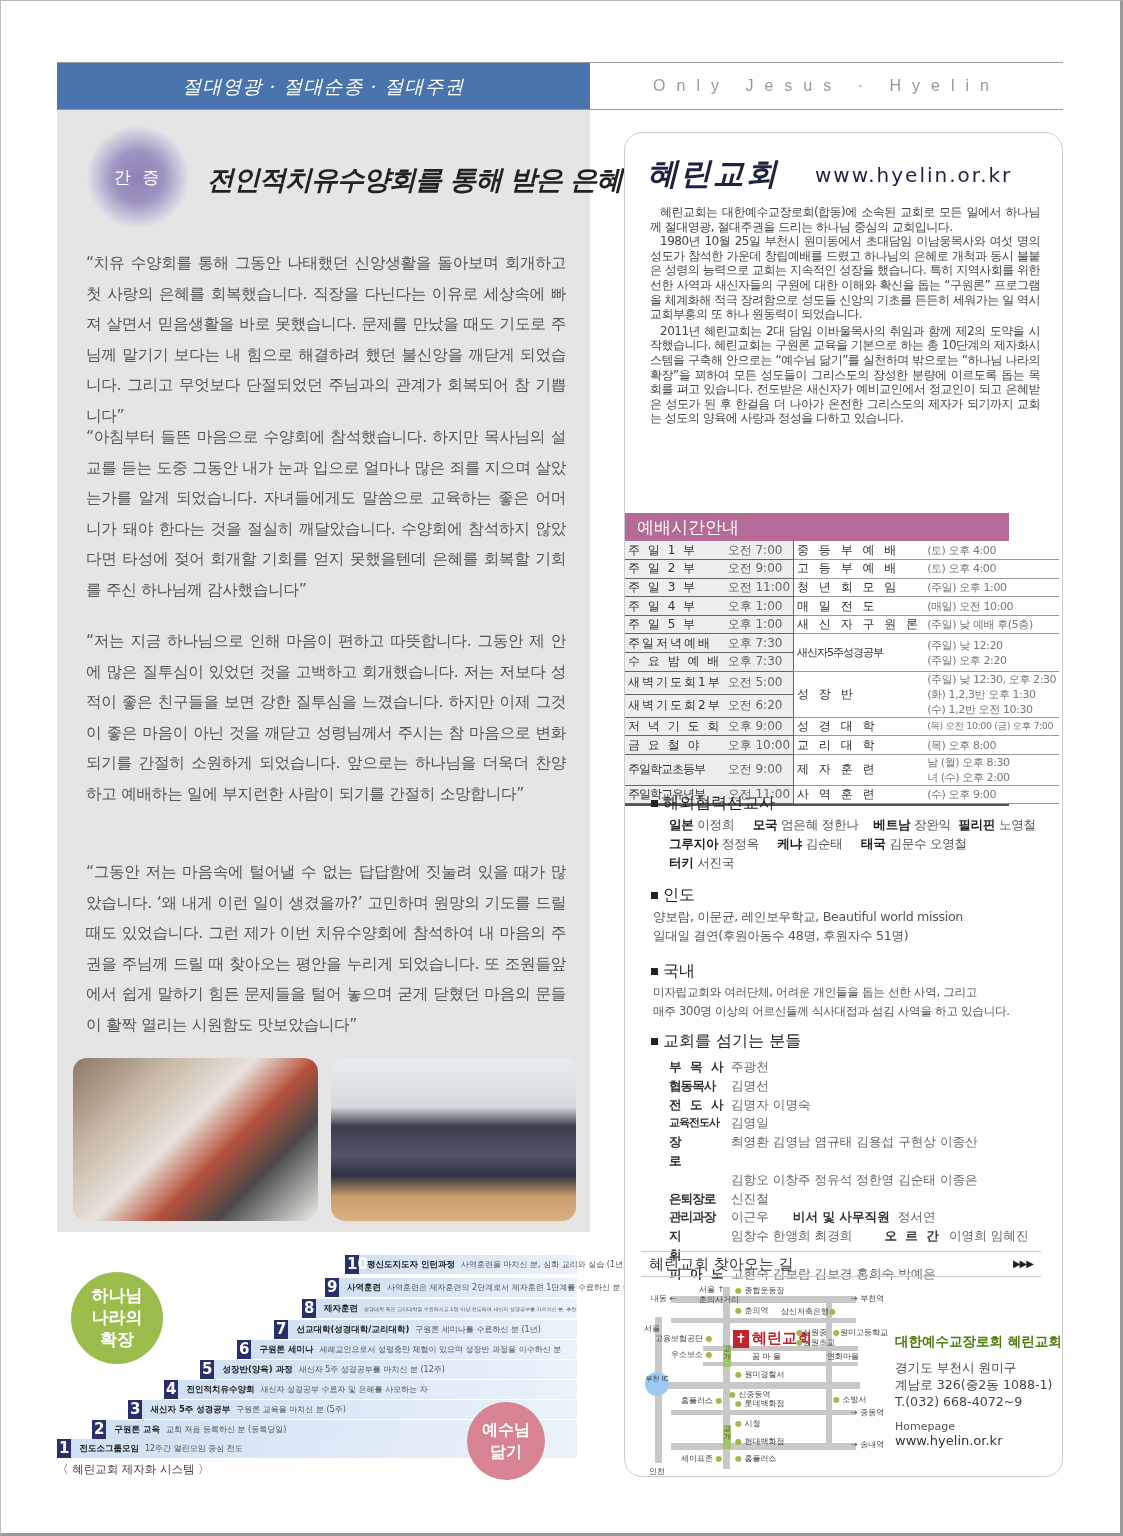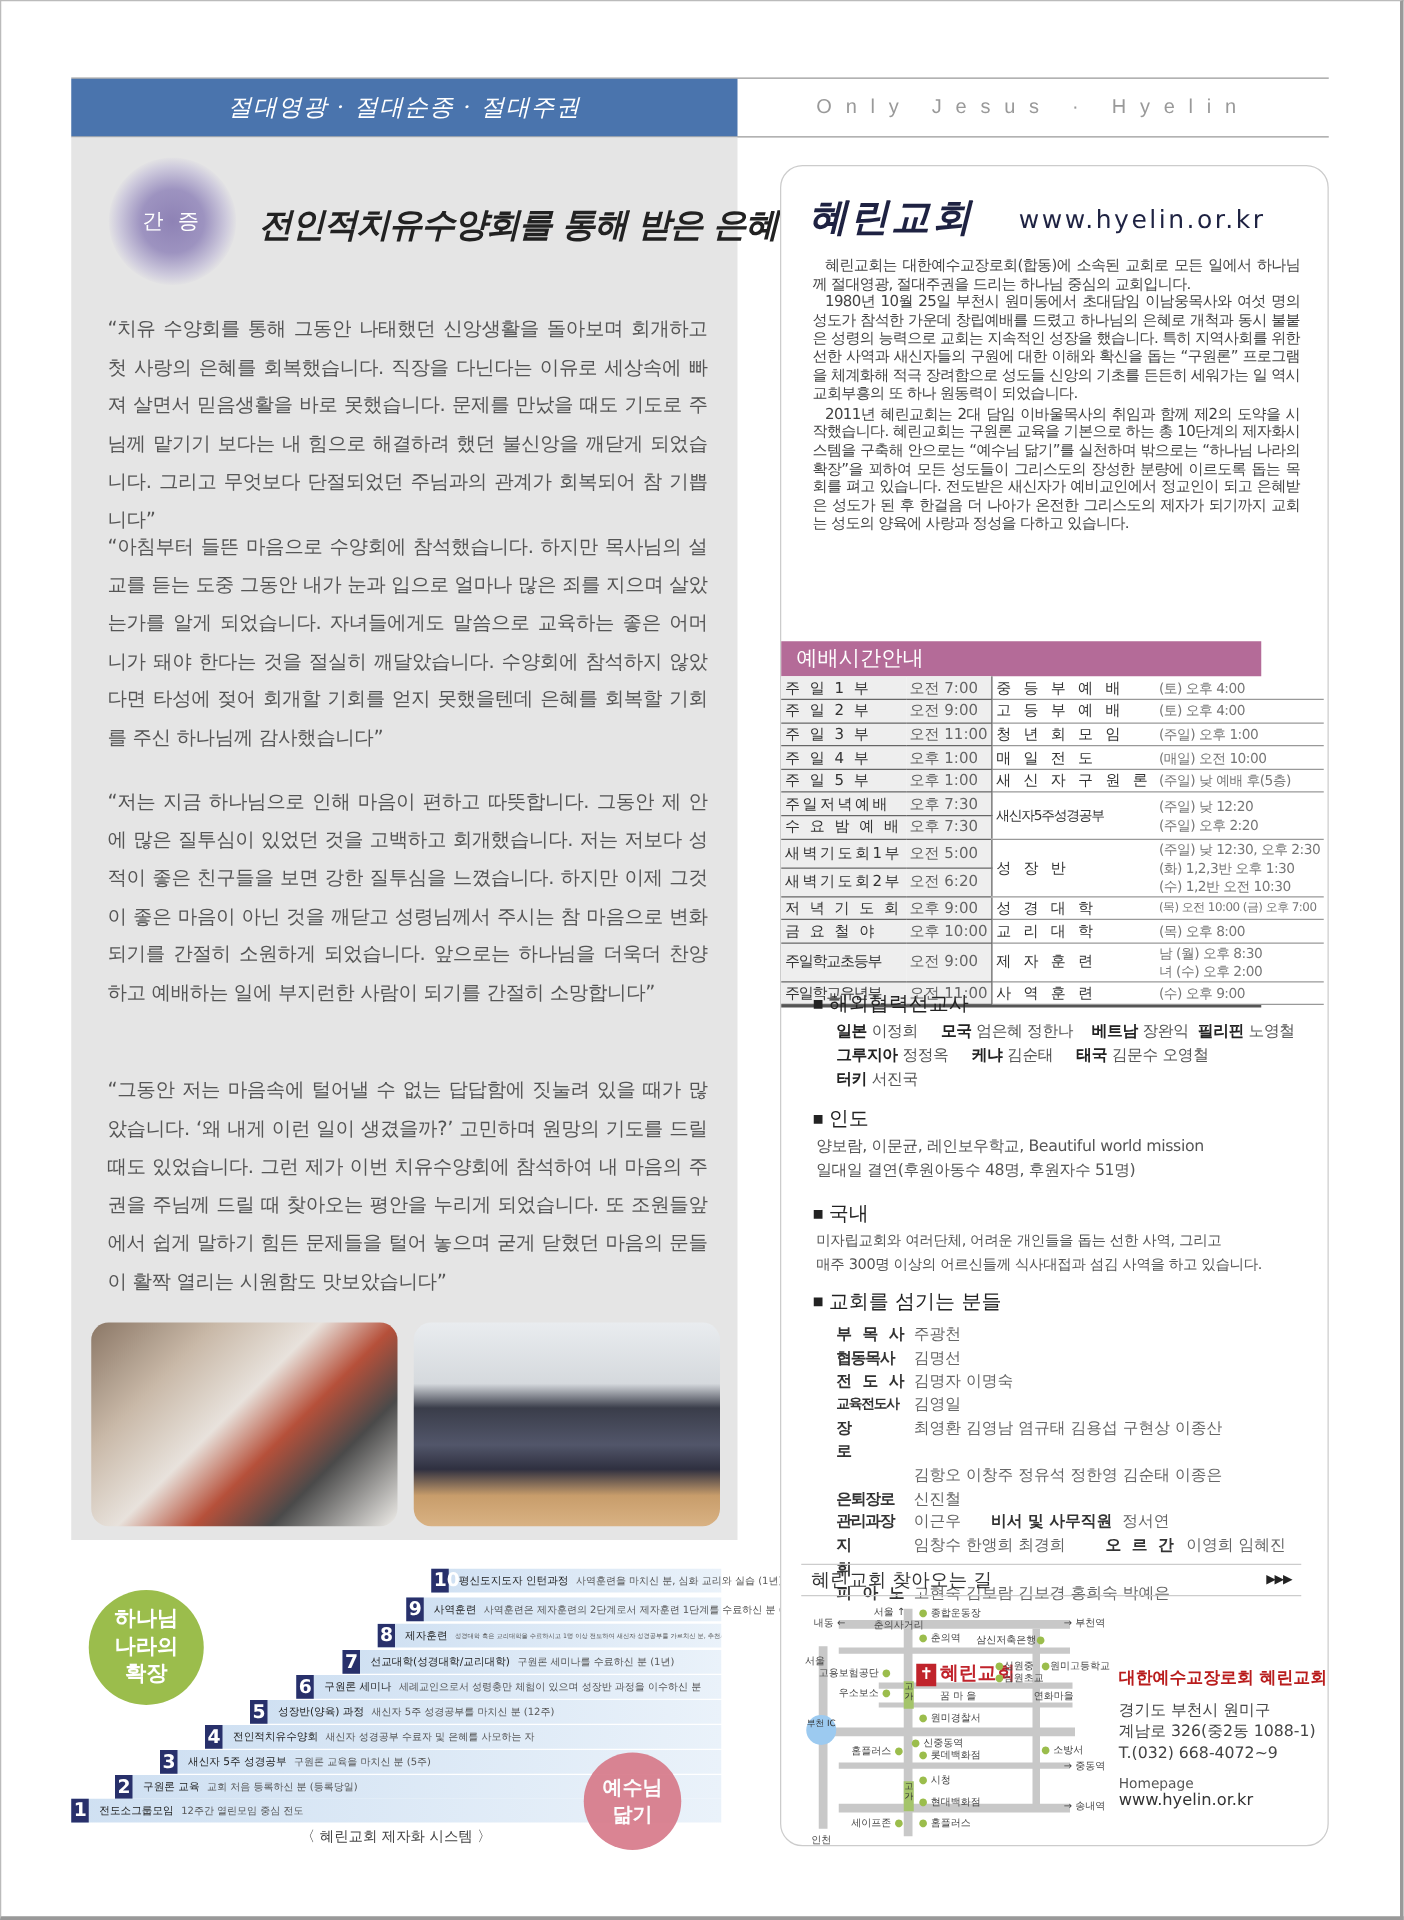--- a/index.html
+++ b/index.html
@@ -15,23 +15,23 @@
 .para{position:absolute;left:29px;width:480px;font-size:15.6px;line-height:30.5px;color:#555;text-align:justify;letter-spacing:-.3px}
 .photo{position:absolute;top:948px;height:163px;border-radius:14px;overflow:hidden}
 .photo1{left:16px;width:245px;background:linear-gradient(135deg,#8b7766 0%,#c9b9a8 25%,#e8e2dc 45%,#b6503a 60%,#4a4a4a 75%,#f0eeea 100%)}
 .photo2{left:274px;width:245px;background:linear-gradient(180deg,#e9ecef 0%,#d5d9dd 30%,#3a3d4a 42%,#52566a 60%,#2f3040 72%,#c89d6b 85%,#d9b283 100%)}
 
 .ladder{position:absolute;left:57px;top:1250px;width:520px;height:235px}
 .ladder-circle1{position:absolute;left:14px;top:22px;width:92px;height:92px;border-radius:50%;background:#9bbd4c;color:#fff;font-size:17px;text-align:center;line-height:22px;padding-top:12px;font-weight:bold}
 .ladder-circle2{position:absolute;left:410px;top:152px;width:78px;height:78px;border-radius:50%;background:#d77a8a;color:#fff;font-size:16px;text-align:center;line-height:22px;padding-top:17px;font-weight:bold;opacity:.92}
 .step{position:absolute;right:0;height:19px;background:linear-gradient(90deg,#cfe0f2,#eaf2fa);display:flex;align-items:center;white-space:nowrap}
 .step-num{display:inline-block;background:#28306b;color:#fff;font-size:15px;font-weight:bold;height:19px;min-width:14px;padding:0 2px;text-align:center;line-height:19px;margin-right:8px}
-.step-name{font-size:8.5px;font-weight:normal;color:#222;margin-right:6px}
+.step-name{font-size:8.5px;font-weight:bold;color:#222;margin-right:6px}
 .step-desc{font-size:8px;color:#555}
-.ladder-caption{position:absolute;left:0;width:520px;top:212px;text-align:center;font-size:11.5px;color:#444}
+.ladder-caption{position:absolute;left:0;width:520px;top:212px;text-align:left;font-size:11.5px;color:#444}
 
 .rightbox{position:absolute;left:624px;top:132px;width:439px;height:1345px;border:1px solid #ccc;border-radius:18px;background:#fff}
 .church-logo{position:absolute;left:22px;top:20px;font-size:31px;font-family:"DejaVu Serif",serif;font-style:italic;color:#1e2242;font-weight:bold;letter-spacing:2px}
 .church-url{position:absolute;left:190px;top:30px;font-size:20px;color:#1e2242;font-family:"DejaVu Sans",sans-serif;letter-spacing:2px}
 .intro{position:absolute;left:25px;top:72px;width:390px;font-size:12px;line-height:14.6px;color:#444;letter-spacing:-.5px;text-align:justify}
 .intro p{text-indent:10px}
 .worship-head{position:absolute;left:0px;top:380px;width:384px;height:28px;background:#b46b98;color:#fff;font-size:17px;line-height:28px;padding-left:12px}
 .worship-wrap{position:absolute;left:0;top:408px;width:384px;border-bottom:2px solid #555}
 .wt{width:384px;border-collapse:collapse;font-size:12px;color:#444}
 .wt td{padding:0 3px;height:18.6px;white-space:nowrap;vertical-align:middle}
@@ -52,21 +52,21 @@
 .dir-arrow{position:absolute;right:8px;top:0;font-size:10px;letter-spacing:-1px;color:#222}
 .map{position:absolute;left:16px;top:1150px;width:240px;height:190px}
 .road{position:absolute;background:#c8c8c8}
 .map-label{position:absolute;font-size:8px;color:#444;white-space:nowrap}
 .map-dot{color:#9bbd4c}
 .map-church{position:absolute;left:92px;top:46px;color:#c0232b;font-size:15px;font-weight:bold}
 .map-church .cross{display:inline-block;background:#c0232b;color:#fff;width:16px;height:18px;text-align:center;line-height:18px;margin-right:3px;font-size:13px}
 .ic{position:absolute;left:4px;top:89px;width:24px;height:24px;border-radius:50%;background:#9ccaf0;font-size:7px;color:#333;text-align:center;line-height:10px;padding-top:2px}
 .vlabel{position:absolute;background:#a4c46a;width:8px;font-size:7px;line-height:8px;text-align:center;color:#333}
 .address{position:absolute;left:270px;top:1200px;width:160px}
-.addr-name{font-size:13.5px;color:#b91c1c;font-weight:bold;white-space:nowrap}
+.addr-name{font-size:13.5px;color:#4d7c0f;font-weight:bold;white-space:nowrap}
 .addr-line{font-size:12.6px;color:#444;line-height:17px;white-space:nowrap}
 .addr-hp-label{font-size:11px;color:#555;margin-top:10px}
 .addr-hp{font-size:13px;color:#333}
 </style>
 </head>
 <body>
 
 <div class="page-frame"></div>
 
 <div class="topbar">

